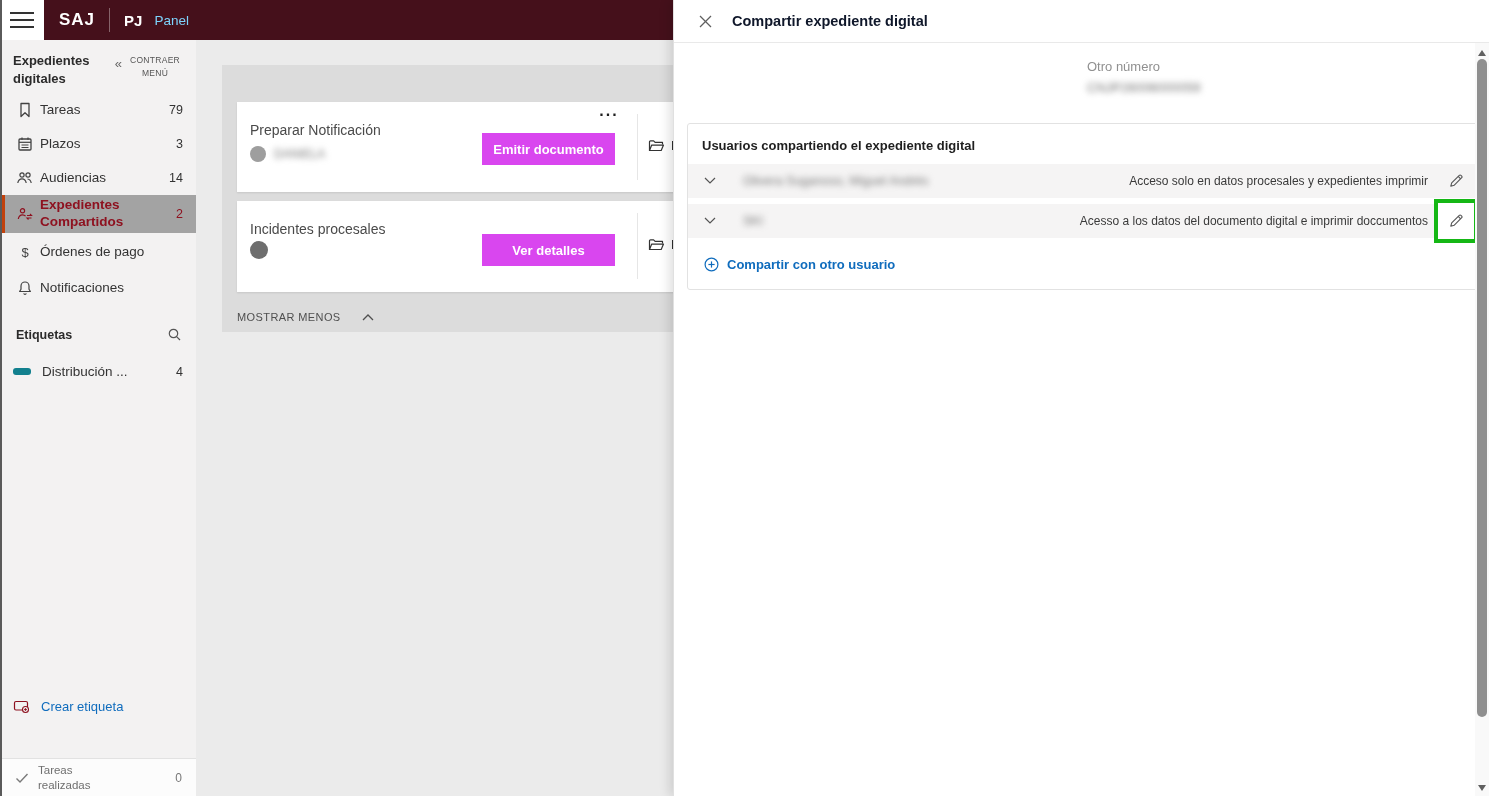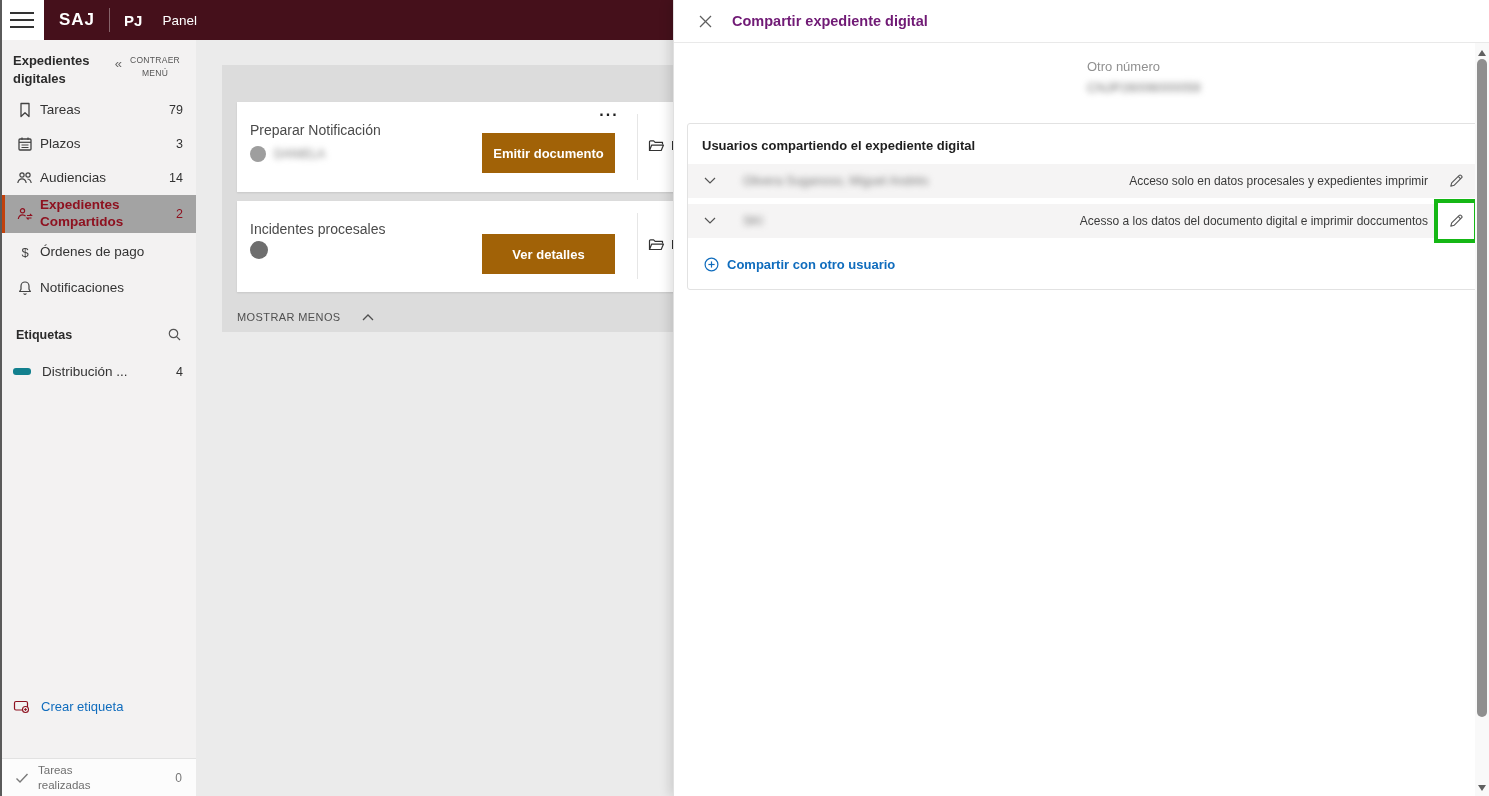--- a/index.html
+++ b/index.html
@@ -10,21 +10,21 @@
   .win-edge { position:absolute; left:0; top:0; width:2px; height:100%; background:#5a5a5a; z-index:60; }
 
   
   .hamburger-box { position:absolute; left:0; top:0; width:44px; height:40px; background:#fff; display:flex; align-items:center; justify-content:center; z-index:5; }
   .hamburger { width:24px; }
   .hamburger span { display:block; height:2px; background:#333; margin:5px 0; }
   .topbar { position:absolute; left:44px; top:0; width:629px; height:40px; background:#45101b; display:flex; align-items:center; color:#fff; z-index:4; }
   .brand { font-weight:bold; font-size:17px; letter-spacing:1px; margin-left:15px; }
   .topbar-divider { width:1px; height:24px; background:rgba(255,255,255,.35); margin:0 14px; }
   .app-abbr { font-weight:bold; font-size:15px; }
-  .page-title { font-size:13.5px; margin-left:20px; color:#ffffff; }
+  .page-title { font-size:13.5px; margin-left:12px; color:#7dd3fc; }
 
   
   .sidebar { position:absolute; left:0; top:40px; width:196px; bottom:0; background:#f3f2f2; z-index:3; }
   .sb-header { display:flex; justify-content:space-between; padding:12px 12px 0 13px; }
   .sb-title { font-size:13px; font-weight:bold; color:#2b2b2b; width:92px; line-height:1.35; }
   .collapse-btn { display:flex; align-items:flex-start; gap:4px; cursor:pointer; margin-top:2px; }
   .collapse-btn .dbl-chev { color:#666; font-size:13px; line-height:1; margin-top:3px; }
   .collapse-btn .clabel { font-size:8.5px; color:#555; width:58px; text-align:center; line-height:1.5; letter-spacing:.3px; }
   .nav { margin-top:6px; }
   .nav-item { display:flex; align-items:center; min-height:34px; padding-right:13px; cursor:pointer; }
@@ -53,32 +53,32 @@
   .cards-panel { position:absolute; left:26px; top:25px; width:470px; height:267px; background:#dcdcdc; }
   .task-card { position:absolute; left:15px; width:600px; background:#fff; box-shadow:0 1px 2px rgba(0,0,0,.10); }
   .card-1 { top:37px; height:90px; }
   .card-2 { top:136px; height:91px; }
   .card-title { position:absolute; left:13px; top:20px; font-size:14px; color:#4a4a4a; }
   .card-subject { position:absolute; left:13px; top:44px; display:flex; align-items:center; gap:8px; }
   .avatar { width:16px; height:16px; border-radius:50%; background:#9e9e9e; }
   .avatar-lg { width:18px; height:18px; background:#6e6e6e; }
   .subject-name { font-size:12px; color:#7a7a7a; filter:blur(3px); }
   .card-ellipsis { position:absolute; left:352px; top:2px; width:40px; text-align:center; font-weight:bold; font-size:16px; letter-spacing:2px; color:#1f1f1f; line-height:14px; cursor:pointer; }
-  .action-btn { position:absolute; left:245px; top:31px; width:133px; height:40px; background:#a16207; color:#fff; border:none; font-family:inherit; font-weight:bold; font-size:13px; cursor:pointer; }
+  .action-btn { position:absolute; left:245px; top:31px; width:133px; height:32px; background:#d946ef; color:#fff; border:none; font-family:inherit; font-weight:bold; font-size:13px; cursor:pointer; }
   .card-2 .action-btn { top:33px; }
   .card-vdiv { position:absolute; left:400px; top:12px; width:1px; height:66px; background:#e6e6e6; }
   .card-exp-link { position:absolute; left:411px; top:36px; display:flex; align-items:center; gap:6px; cursor:pointer; }
   .card-exp-link .exp-text { font-size:13px; color:#222; }
   .show-less { position:absolute; left:15px; bottom:9px; display:flex; align-items:center; gap:21px; font-size:11px; color:#4f4f4f; letter-spacing:.4px; cursor:pointer; }
 
   
   .drawer { position:absolute; left:673px; top:0; width:816px; height:796px; background:#fff; border-left:1px solid #e0e0e0; box-shadow:-4px 0 10px rgba(0,0,0,.12); z-index:10; }
   .drawer-header { height:43px; border-bottom:1px solid #e9e9e9; display:flex; align-items:center; padding-left:23px; }
   .close-btn { width:16px; height:16px; display:flex; align-items:center; justify-content:center; cursor:pointer; }
-  .drawer-title { margin-left:19px; font-size:14.5px; font-weight:bold; color:#701a75; }
+  .drawer-title { margin-left:19px; font-size:14.5px; font-weight:bold; color:#0f172a; }
   .field { position:absolute; top:59px; }
   .field-1 { left:13px; }
   .field-2 { left:413px; }
   .field-label { font-size:13px; color:#909090; }
   .field-value { margin-top:6px; font-size:13px; color:#707070; filter:blur(3px); }
   .users-card { position:absolute; left:13px; top:123px; width:844px; background:#fff; border:1px solid #e2e2e2; border-radius:3px; }
   .users-title { padding:14px 14px 11px 14px; font-size:13px; font-weight:bold; color:#1f1f1f; }
   .user-row { height:34px; background:#f5f4f4; display:flex; align-items:center; padding:0 10px 0 16px; margin-bottom:6px; overflow:visible; }
   .row-chev { width:13px; display:flex; flex:0 0 13px; cursor:pointer; }
   .user-name { margin-left:26px; font-size:12.5px; color:#7a7a7a; filter:blur(3px); }

